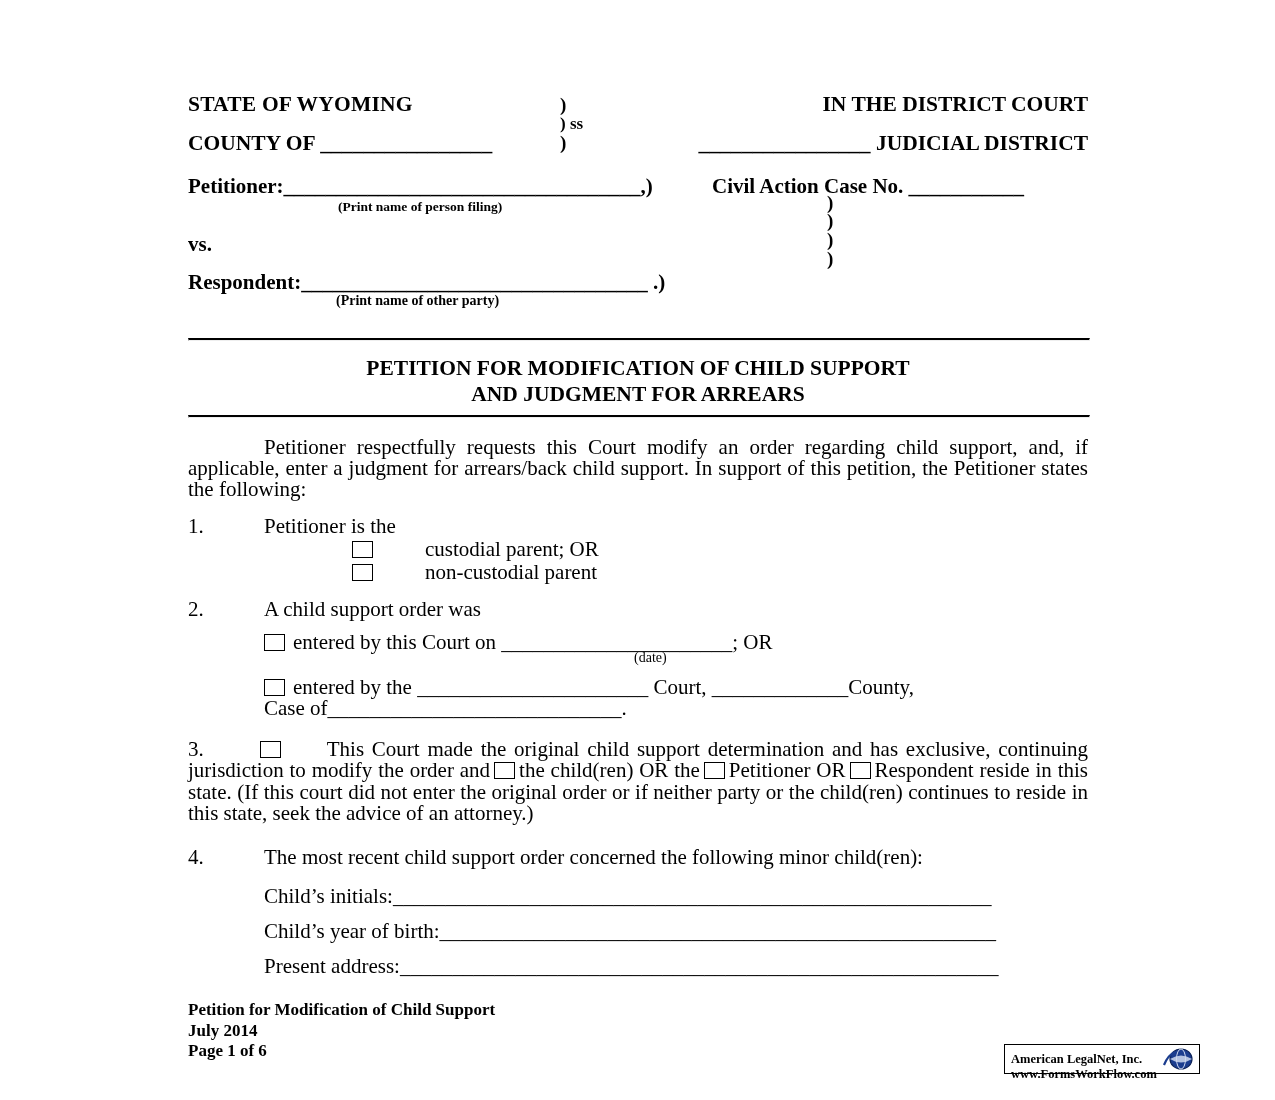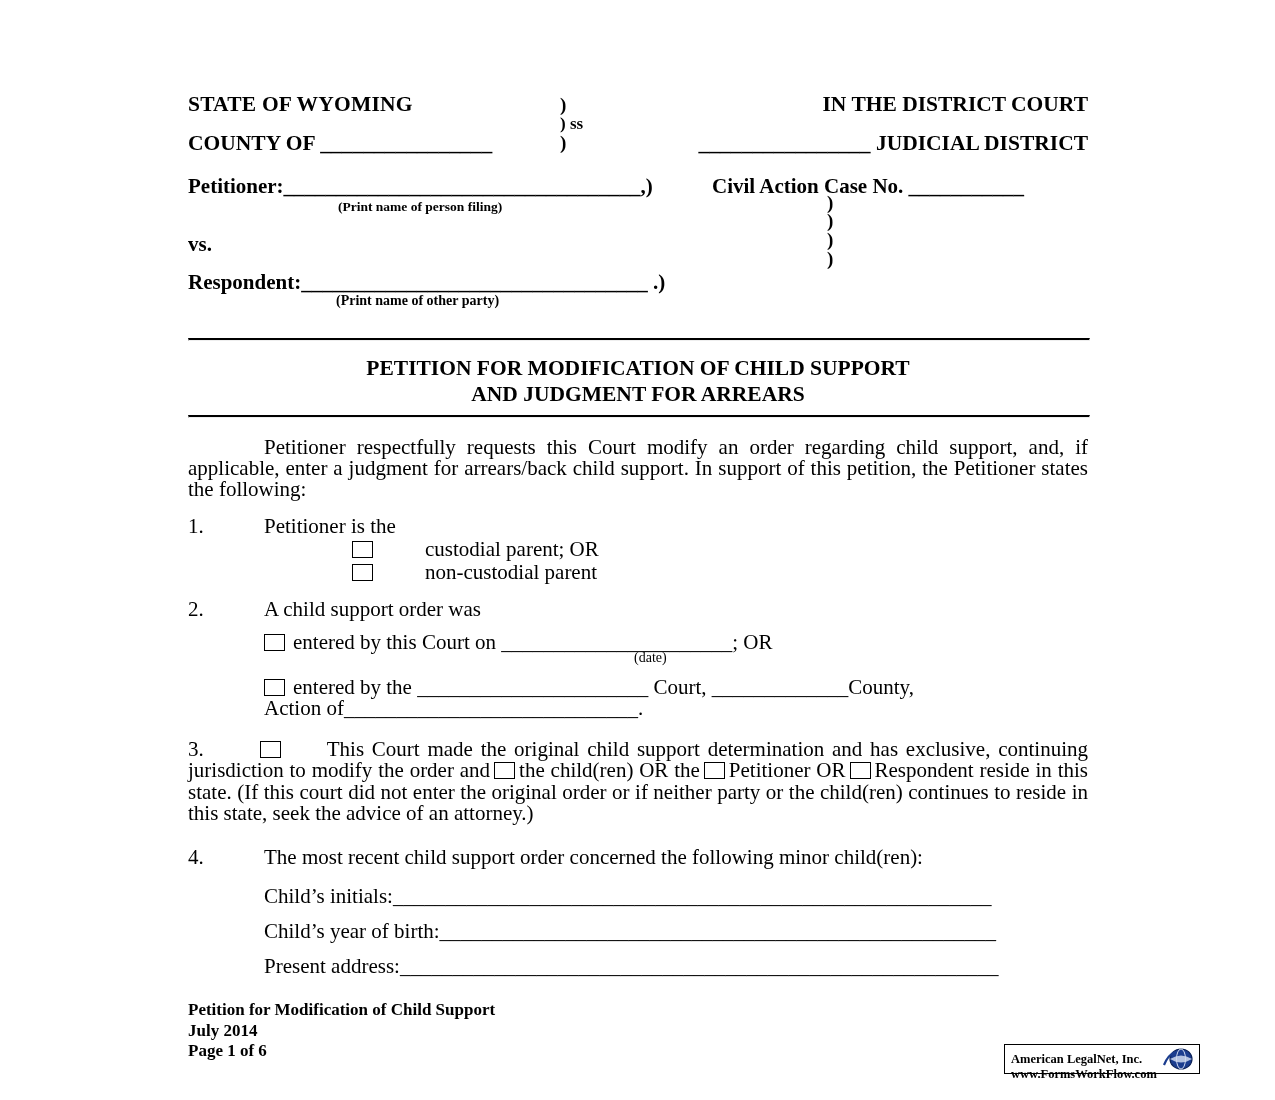--- a/index.html
+++ b/index.html
@@ -316,21 +316,21 @@
           <div>A child support order was</div>
           <div class="chkrow" style="margin-top:12px;">
             <span class="checkbox"></span>
             <span class="chk-label-tight">entered by this Court on ______________________; OR</span>
           </div>
           <span class="datelabel">(date)</span>
           <div class="chkrow" style="margin-top:12px;">
             <span class="checkbox"></span>
             <span class="chk-label-tight">entered by the  ______________________ Court, _____________County,</span>
           </div>
-          <div>Action of____________________________.</div>
+          <div>Case of____________________________.</div>
         </div>
       </div>
 
       <div class="item3" style="margin-top:20px;">
         <span class="n">3.</span><span class="chk-inline"></span><span style="margin-left:42px;">This Court made the original child support determination and has exclusive, continuing jurisdiction to modify the order and</span><span class="chk-inline"></span><span>the child(ren) OR the</span><span class="chk-inline"></span><span>Petitioner OR</span><span class="chk-inline"></span><span>Respondent reside in this state. (If this court did not enter the original order or if neither party or the child(ren) continues to reside in this state, seek the advice of an attorney.)</span>
       </div>
 
       <div class="numitem" style="margin-top:22px;">
         <span class="num">4.</span>
         <div class="numbody">

